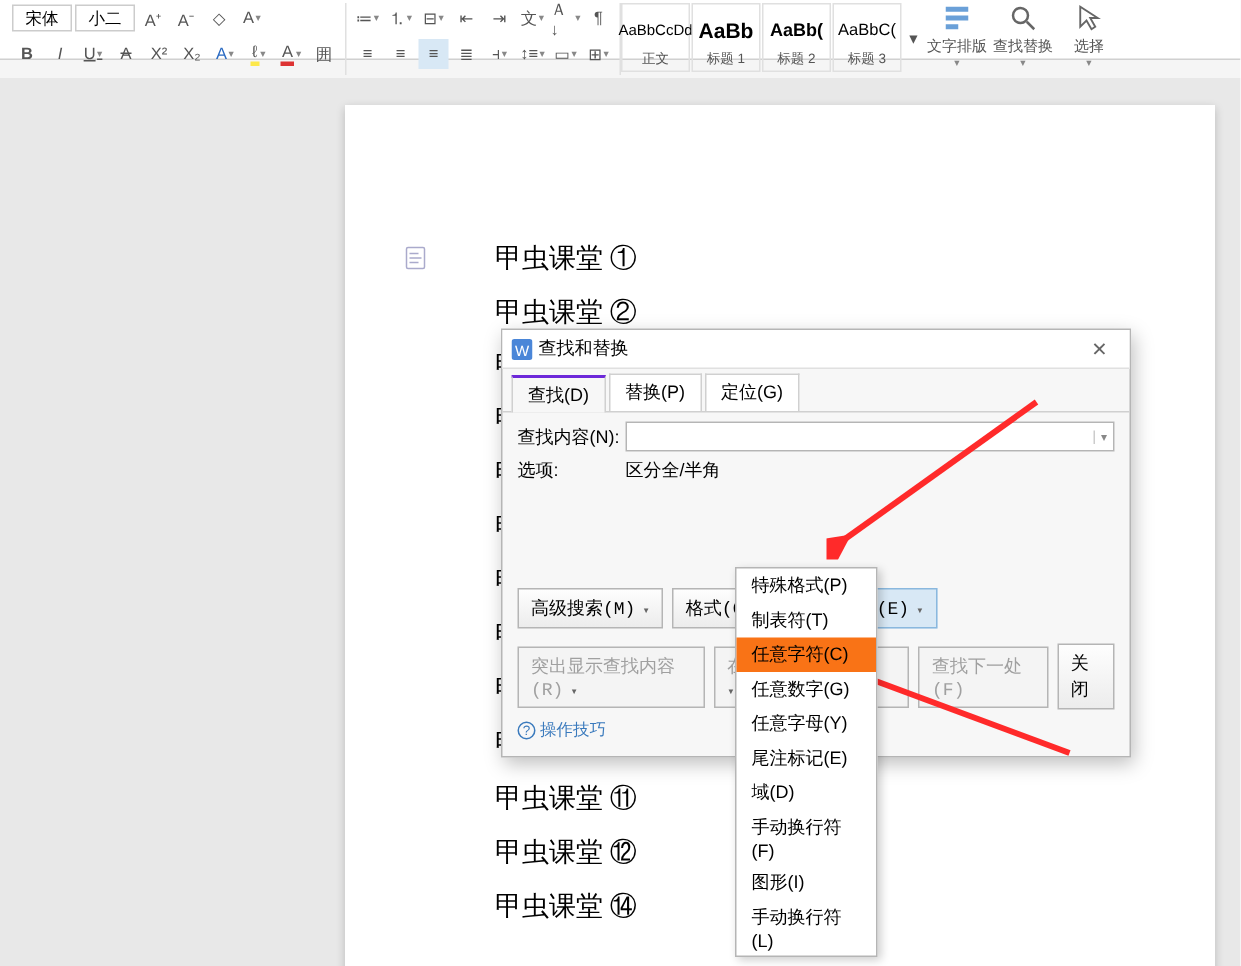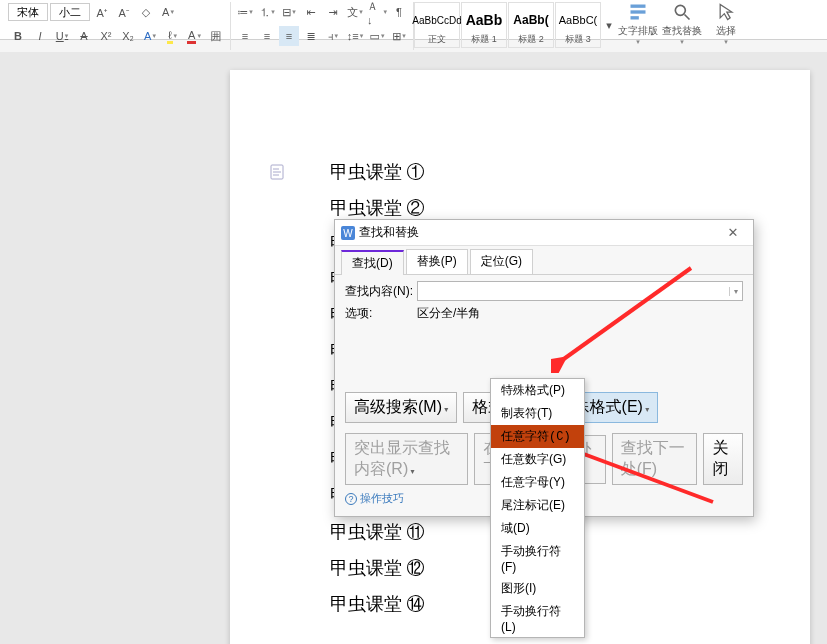--- a/index.html
+++ b/index.html
@@ -36,32 +36,32 @@
 .dlg-title .close { margin-left: auto; width: 28px; text-align: center; cursor: pointer; color: #666; font-size: 13px; }
 .dlg-tabs { display: flex; border-bottom: 1px solid #d0d0d0; }
 .dlg-tab { padding: 3px 10px; font-size: 12px; border: 1px solid #d0d0d0; border-bottom: none; margin-right: 2px; background: #fff; cursor: pointer; }
 .dlg-tab.active { background: #f7f7f7; border-top: 2px solid #6d28d9; position: relative; top: 1px; }
 .dlg-body { padding: 6px 10px 10px; }
 .dlg-row { display: flex; align-items: center; font-size: 12px; margin-bottom: 4px; }
 .dlg-row label { width: 72px; color: #000000; }
 .dlg-combo { flex: 1; border: 1px solid #b5b5b5; height: 20px; background: #fff; display: flex; align-items: center; }
 .dlg-combo::after { content: "▾"; font-size: 8px; color: #888; margin-left: auto; padding: 0 4px; border-left: 1px solid #ccc; }
 .dlg-opts { display: flex; gap: 6px; margin-top: 70px; }
-.dlg-btn { border: 1px solid #b5b5b5; background: linear-gradient(#fefefe,#ececec); font-size: 16px; padding: 4px 8px; cursor: pointer; }
+.dlg-btn { border: 1px solid #b5b5b5; background: linear-gradient(#fefefe,#ececec); font-size: 12px; padding: 4px 8px; cursor: pointer; font-family: Liberation Mono, monospace; }
 .dlg-btn.dd::after { content: " ▾"; font-size: 8px; color: #666; }
 .dlg-btn.disabled { color: #a0a0a0; background: #f4f4f4; cursor: default; }
 .dlg-btn.sel { background: #d8e8f5; border-color: #8ab8de; }
 .dlg-bottom { display: flex; gap: 6px; margin-top: 10px; align-items: center; }
 .dlg-tip { display: flex; align-items: center; font-size: 11px; color: #3a7abd; margin-top: 6px; cursor: pointer; gap: 3px; }
 .dlg-tip .tip-icon { width: 12px; height: 12px; border: 1px solid #3a7abd; border-radius: 50%; display:inline-flex; align-items:center; justify-content:center; font-size:9px;}
 
 
 .dd-menu { position: absolute; left: 490px; top: 378px; width: 95px; background: #fff; border: 1px solid #b5b5b5; box-shadow: 2px 2px 6px rgba(0,0,0,0.2); z-index: 20; }
 .dd-item { font-size: 12px; padding: 3px 10px; cursor: pointer; }
-.dd-item:hover, .dd-item.hl { background: #c2410c; font-family: Liberation Mono, monospace; }
+.dd-item:hover, .dd-item.hl { background: #f97316; }
 
 
 .arrow { position: absolute; pointer-events: none; }
 </style>
 </head>
 <body>
 
 <div class="ribbon">
   <div class="ribbon-group">
     <div class="ribbon-row">

